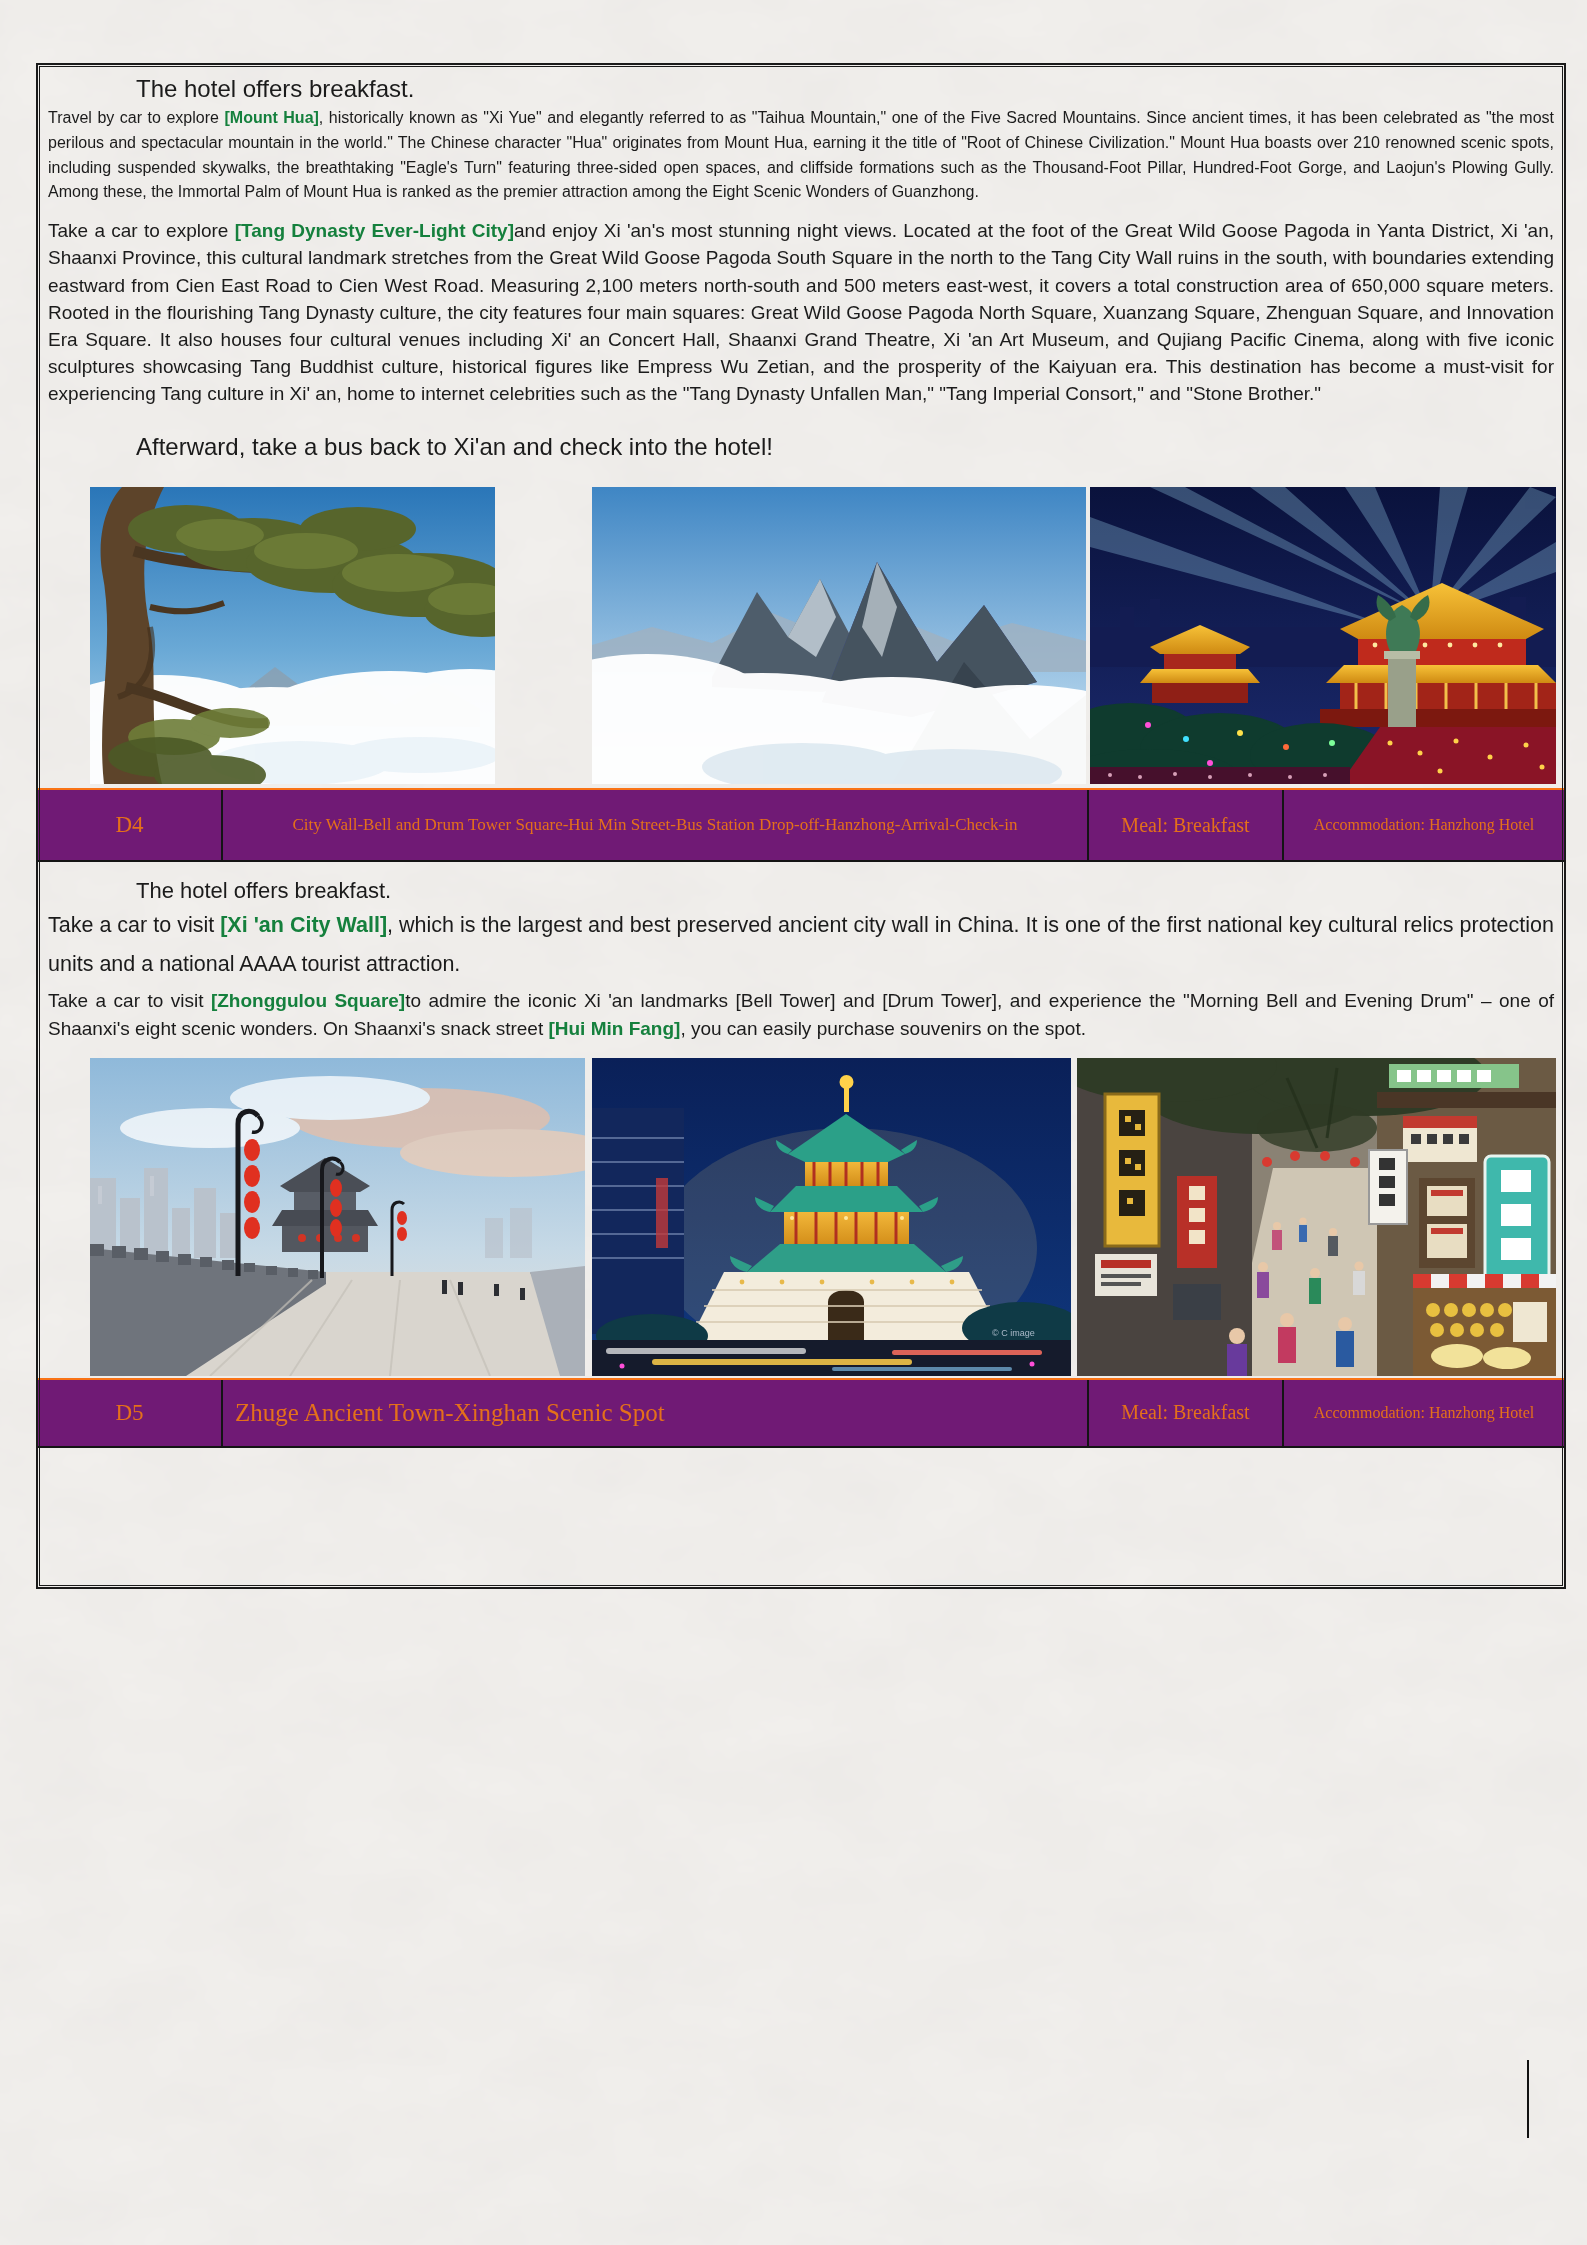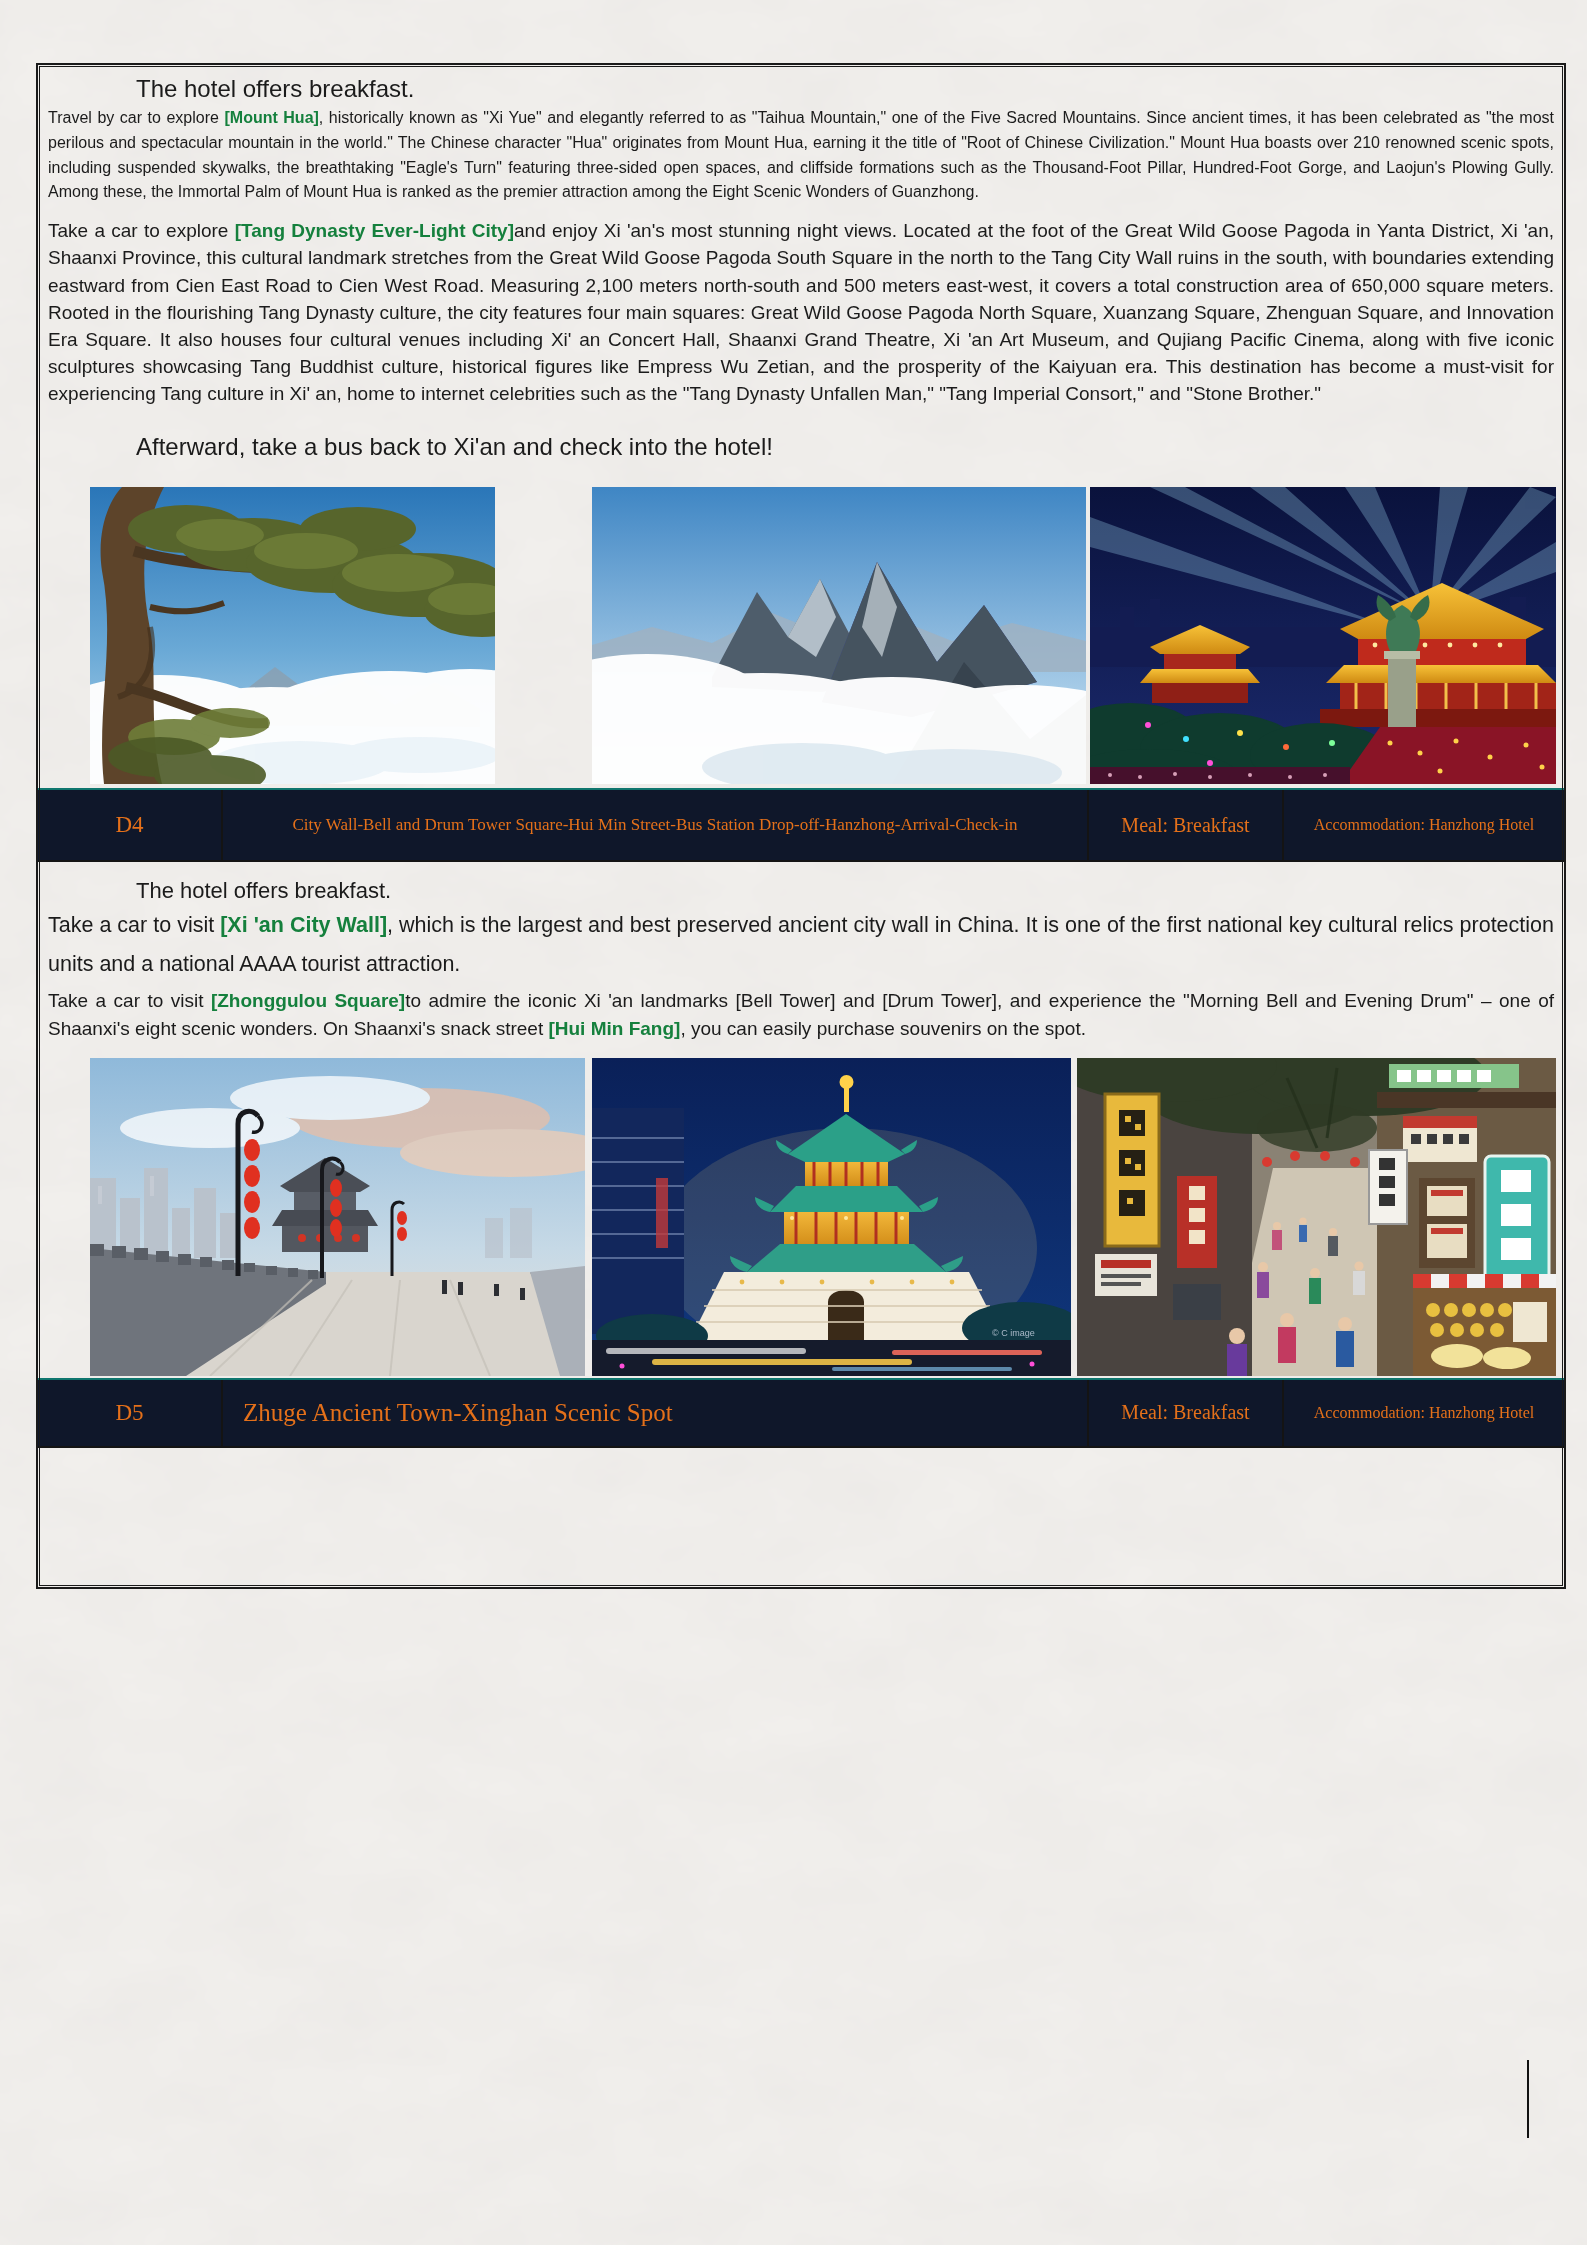--- a/index.html
+++ b/index.html
@@ -20,30 +20,30 @@
   .p-med{font-size:19px;line-height:1.43;text-align:justify;margin:12px 10px 0;}
   .p-large{font-size:21.5px;line-height:1.82;text-align:justify;margin:2px 10px 0;}
   .p-zgl{font-size:19px;line-height:1.5;text-align:justify;margin:2px 10px 0;}
   .red{color:#15803d;font-weight:bold;}
   .afterward{font-size:24px;font-weight:400;margin:26px 10px 0;text-indent:88px;}
   .train-note{font-size:12.5px;line-height:1.35;text-align:center;margin:8px 34px 0;}
   .photo-row{display:flex;align-items:flex-start;}
   .photo-row.r1{margin-top:26px;}
   .photo-row.r2{margin-top:14px;}
   .photo{display:block;background:#ddd;}
-  .day-row{display:flex;background:#0f172a;border-top:2px solid #0f766e;border-bottom:2px solid #141414;}
+  .day-row{display:flex;background:#701a75;border-top:2px solid #f97316;border-bottom:2px solid #141414;}
   .day-row.d4{height:70px;margin-top:4px;}
   .day-row.d5{height:66px;margin-top:2px;}
   .day-row .cell{
     display:flex;align-items:center;justify-content:center;
     font-family:"Liberation Serif",serif;color:#e4701a;box-sizing:border-box;
   }
   .cell.day{width:183px;font-size:23px;}
   .cell.route{width:866px;border-left:2px solid #141414;font-size:17px;padding:0 14px;text-align:center;}
-  .day-row.d5 .cell.route{font-size:25px;justify-content:flex-start;padding-left:20px;text-align:left;}
+  .day-row.d5 .cell.route{font-size:25px;justify-content:flex-start;padding-left:12px;text-align:left;}
   .cell.meal{width:195px;border-left:2px solid #141414;font-size:20px;}
   .cell.accom{flex:1;border-left:2px solid #141414;font-size:16px;padding:0 4px;}
   .cursor-mark{position:absolute;left:1527px;top:2060px;width:2px;height:78px;background:#111;z-index:3;}
 </style>
 </head>
 <body>
 
 <svg class="texture" width="1587" height="2245" aria-hidden="true">
   <filter id="fib">
     <feTurbulence type="fractalNoise" baseFrequency="0.010 0.016" numOctaves="4" seed="11" result="n"></feTurbulence>

